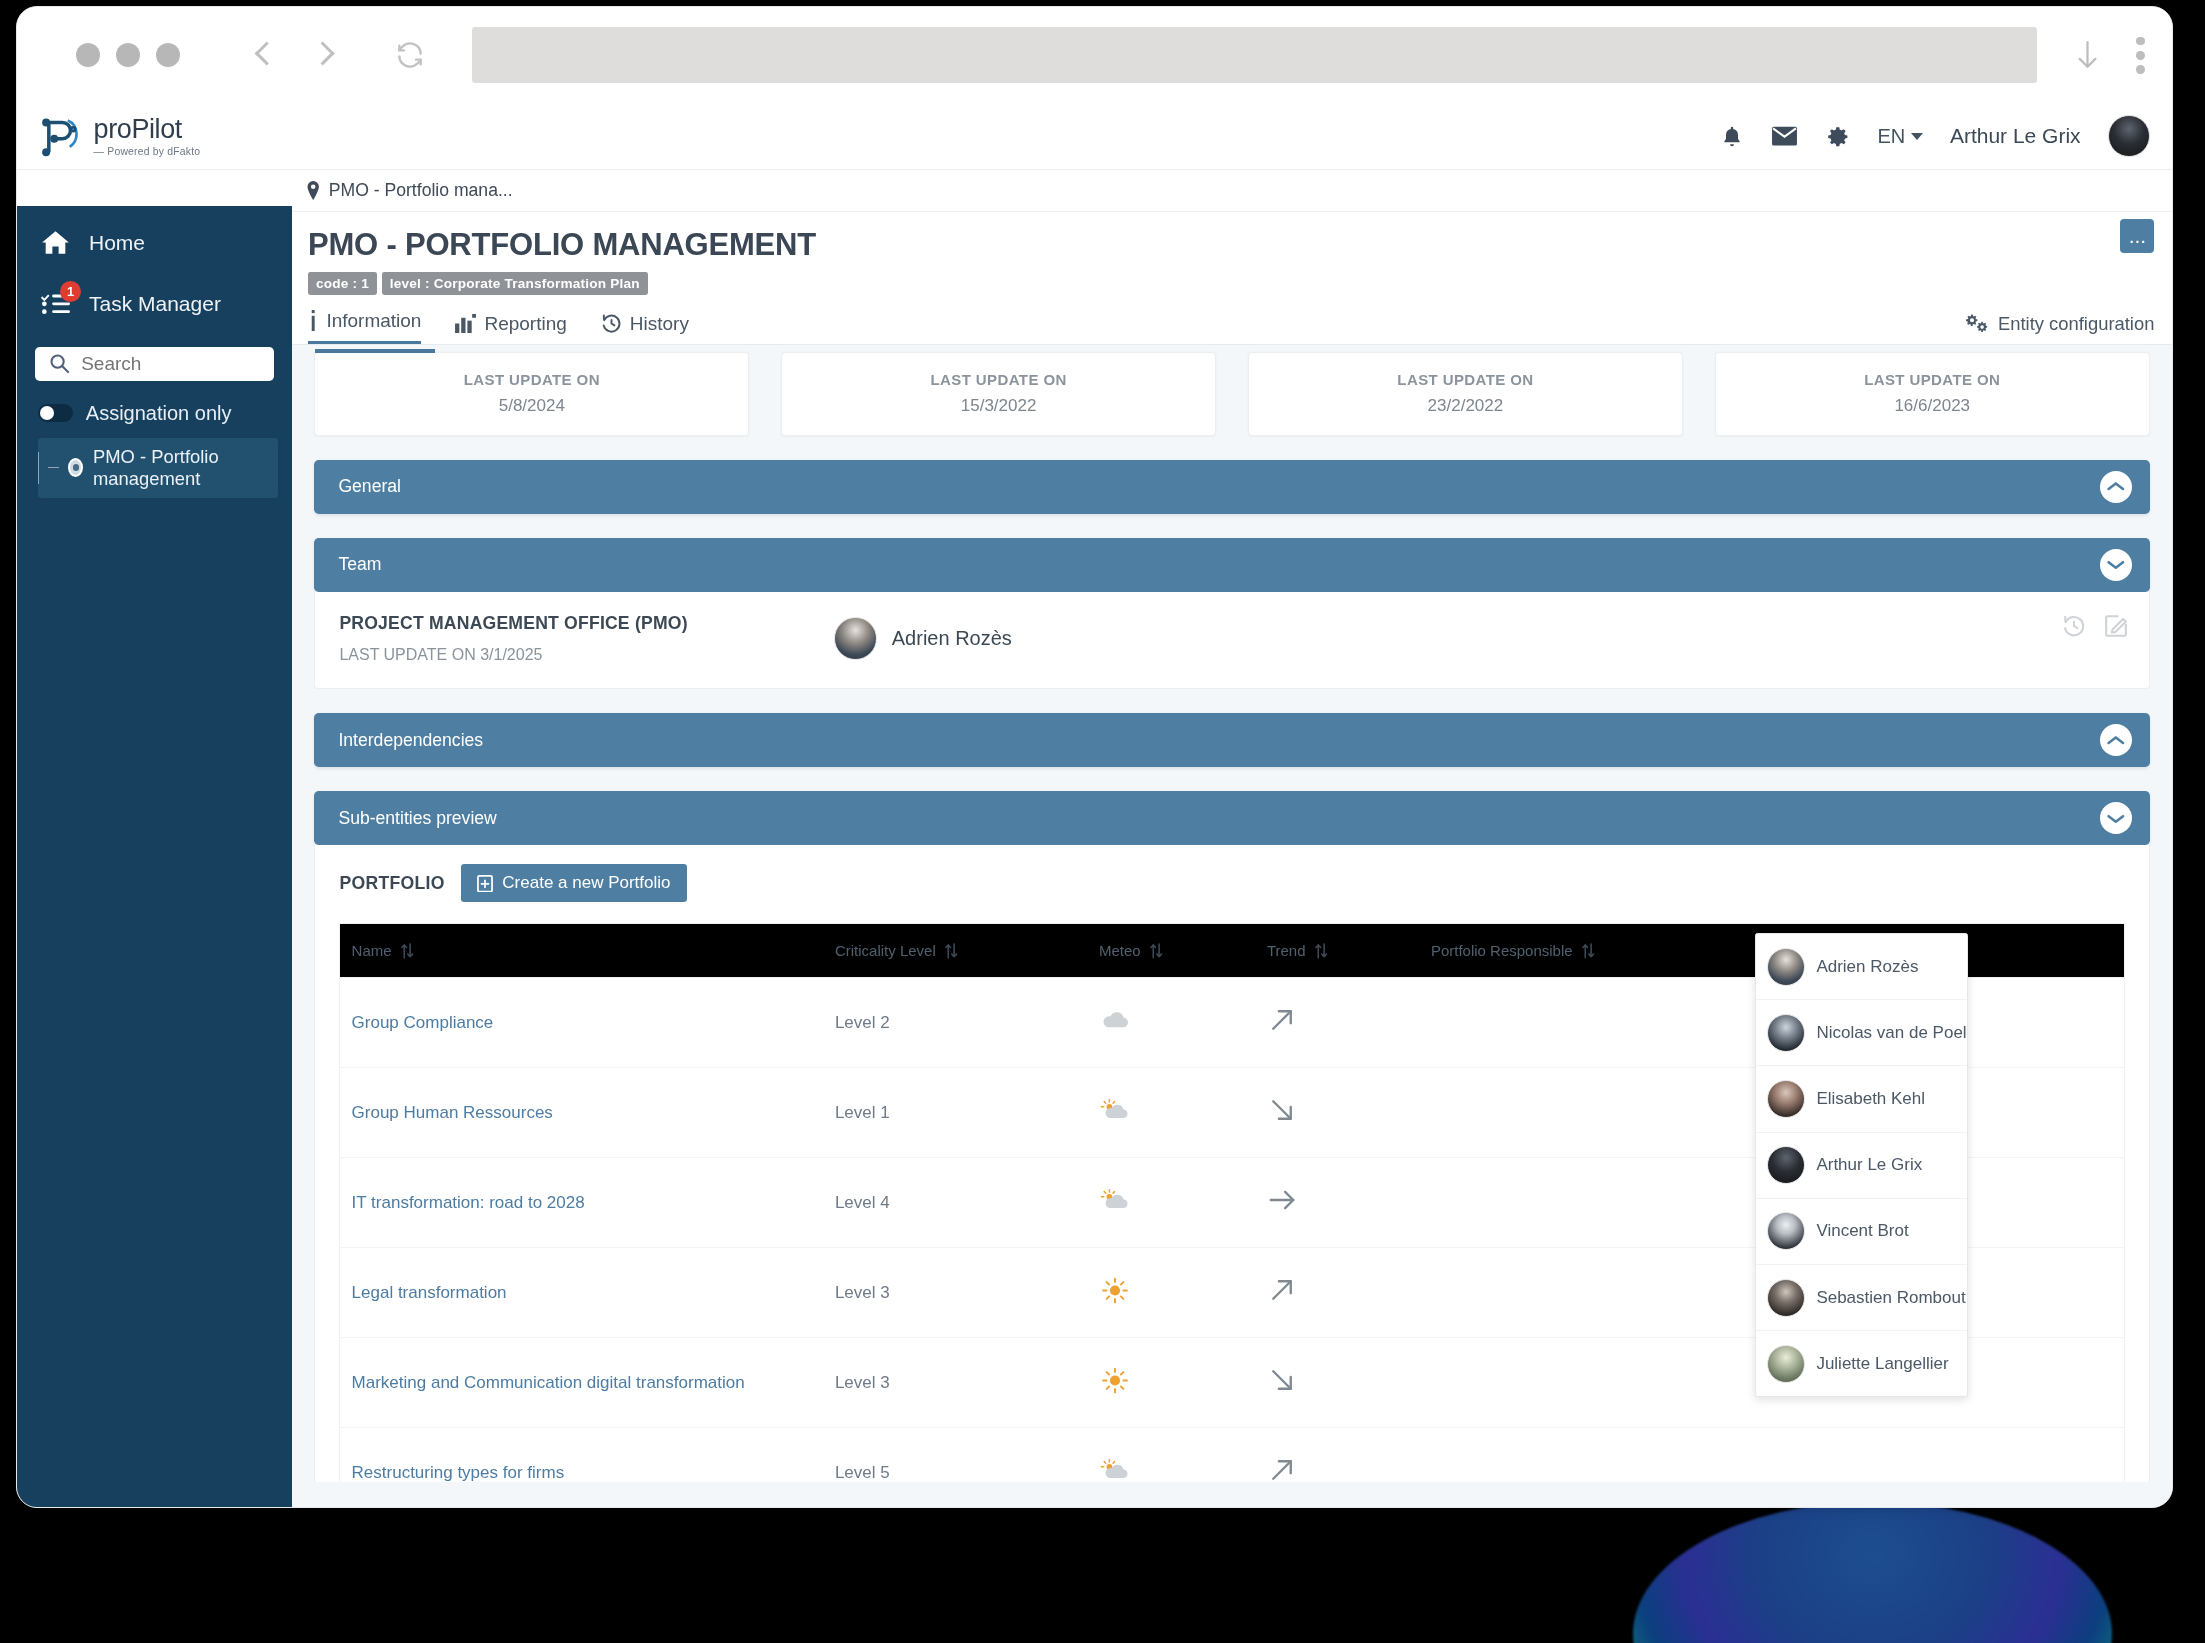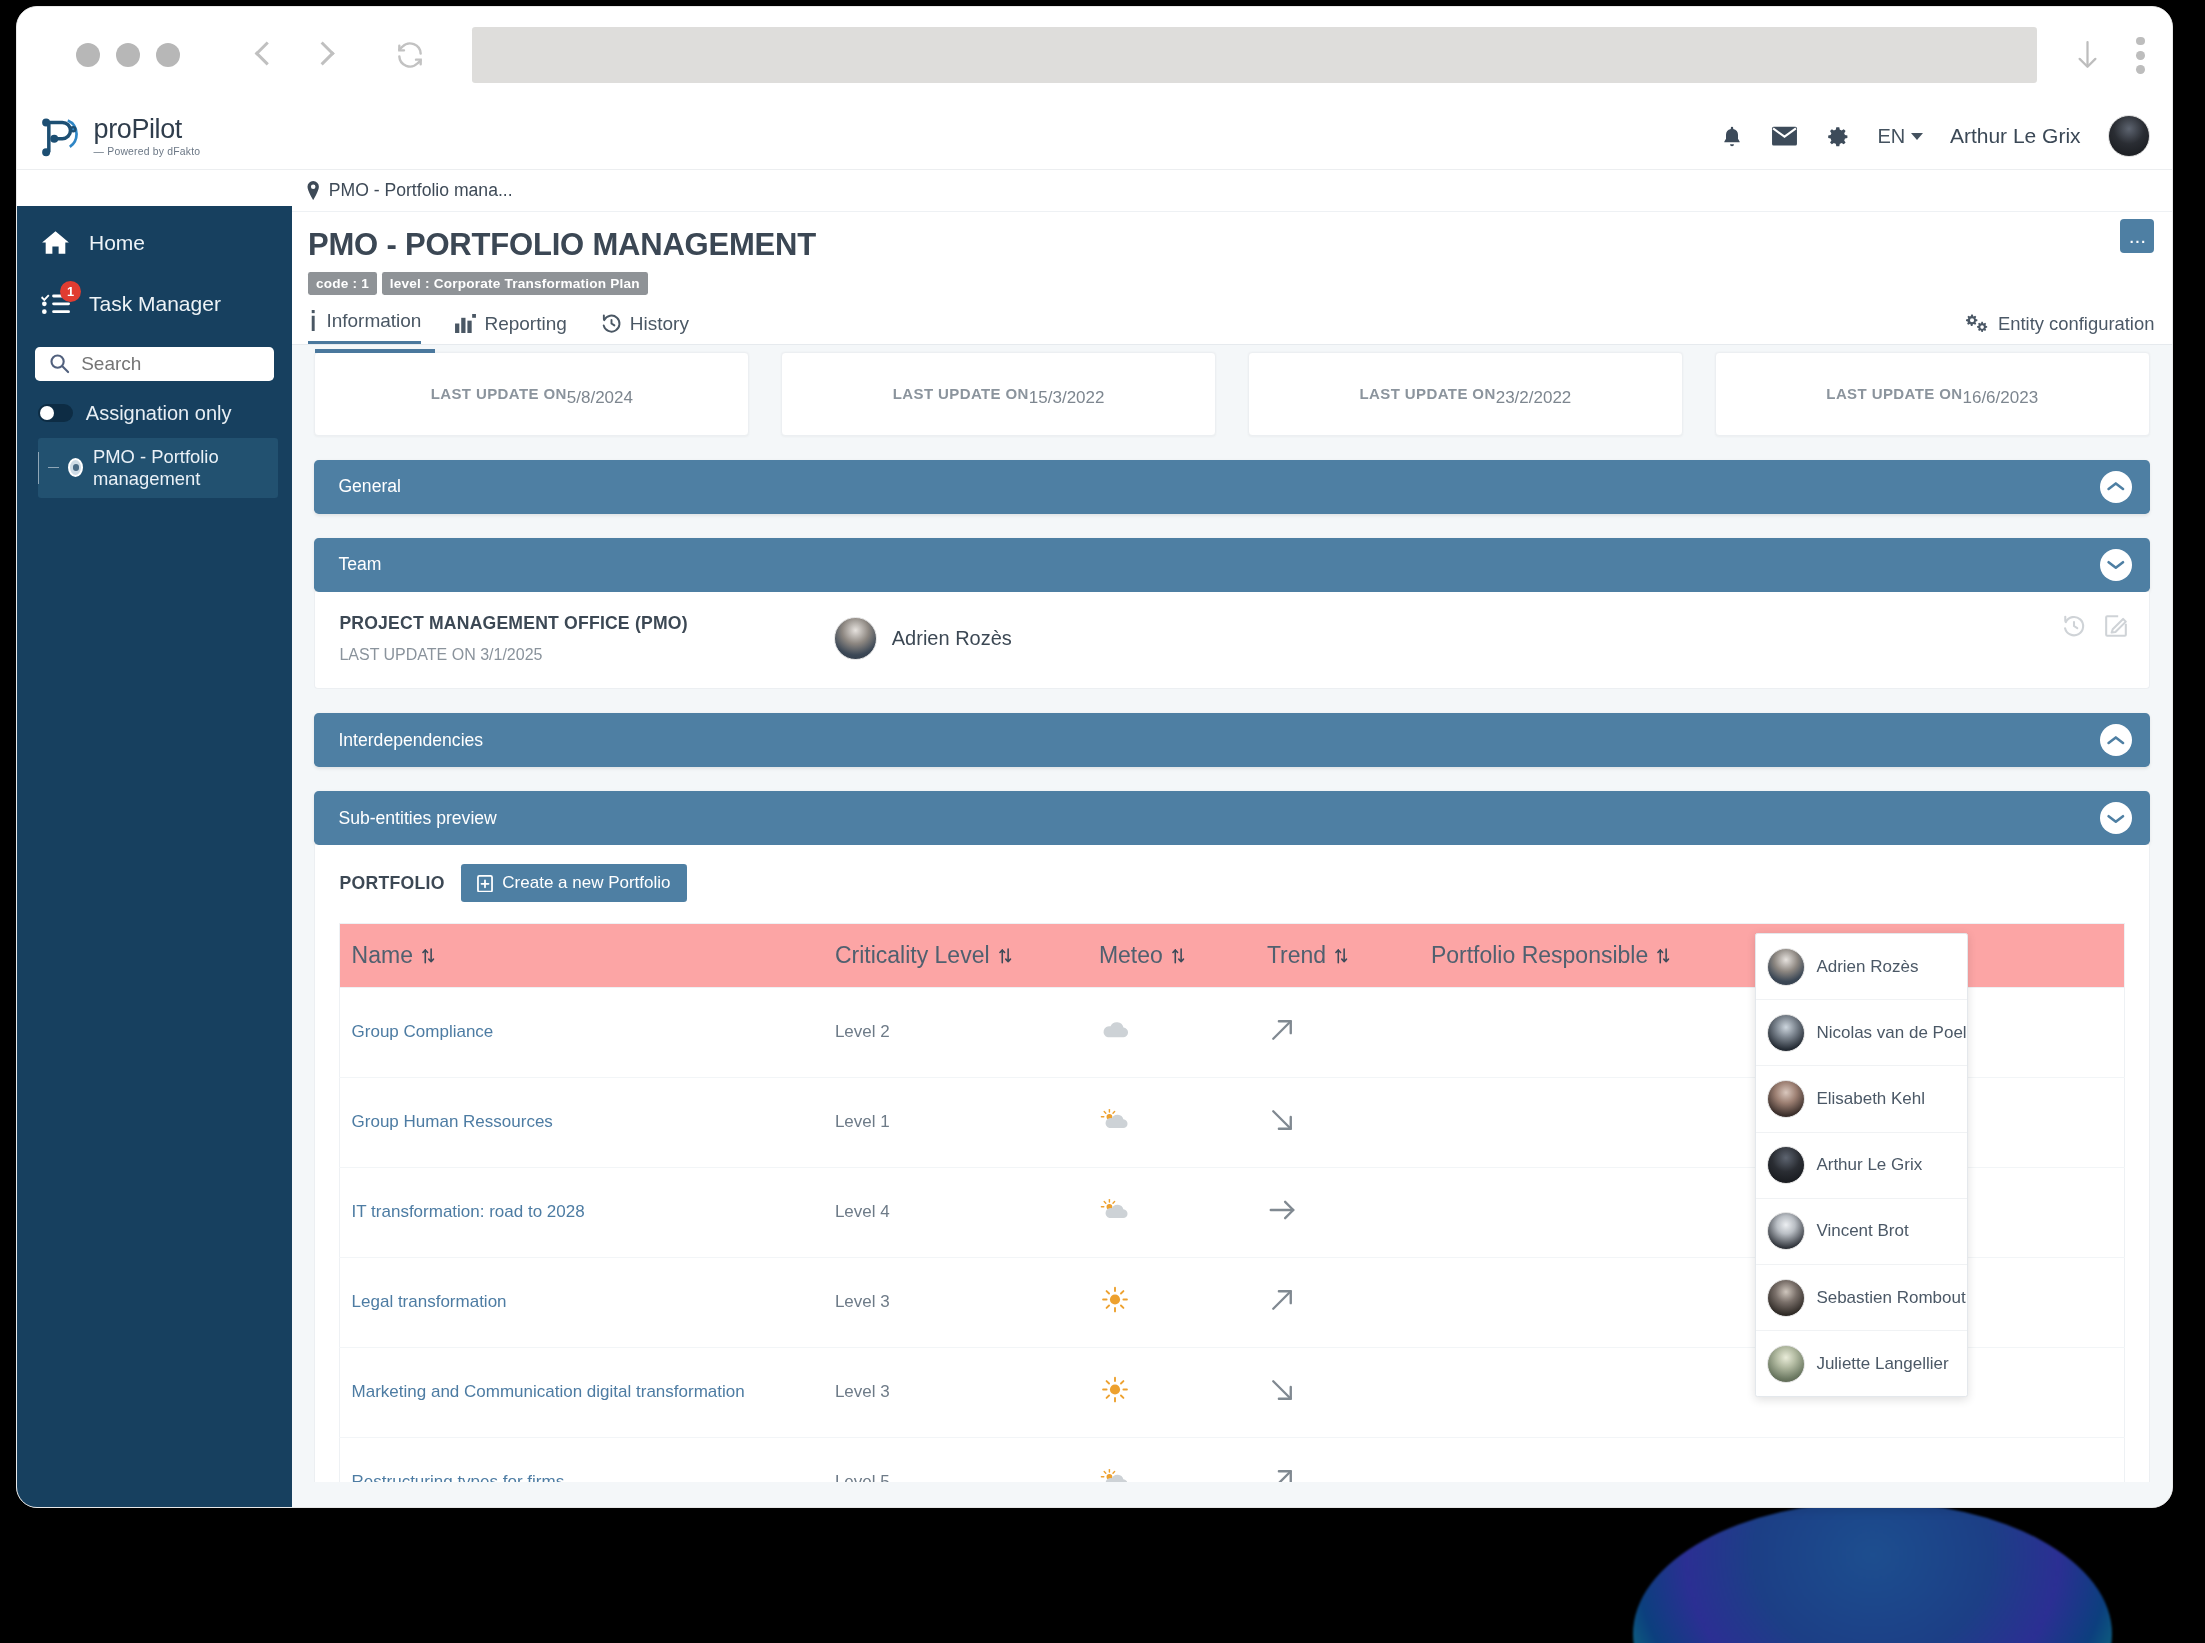--- a/index.html
+++ b/index.html
@@ -180,21 +180,21 @@
   }
   #tab-underline { height: 0.8px; background: #e6eaee; }
 
   
   #content { padding: 0 22.4px; height: calc(100% - 42px - 160px); overflow: hidden; }
 
   #update-cards { display: flex; gap: 32px; padding-top: 6.4px; }
   .u-card {
     flex: 1; background: #fff; border: 0.8px solid #eceff2;
     border-radius: 4px; height: 84px;
-    display: flex; flex-direction: row; align-items: center; justify-content: center;
+    display: flex; flex-direction: column; align-items: center; justify-content: center;
     position: relative; box-shadow: 0 0.8px 2.4px rgba(0,0,0,.04);
   }
   .u-card.first::before {
     content:""; position: absolute; left: 0; top: -3.2px; width: 120px; height: 4px; background:#4a789d;
   }
   .u-label { font-size: 15px; color: #8b949d; letter-spacing: 0.4px; font-weight: bold; }
   .u-date { font-size: 17px; color: #7d868f; margin-top: 8px; }
 
   .section-head {
     margin-top: 24px; height: 54px;
@@ -238,22 +238,22 @@
   #portfolio-label { font-size: 17.6px; color: #3c4854; font-weight: bold; letter-spacing: 0.3px; }
   #create-btn {
     background: #4e7fa3; color: #fff; border: none; border-radius: 3.2px;
     height: 38px; padding: 0 16px; font-size: 17px;
     display: flex; align-items: center; gap: 9.6px;
     font-family: "Liberation Sans", sans-serif; cursor: pointer;
   }
 
   #ptable { width: 100%; border-collapse: collapse; margin-top: 21px; border: 0.8px solid #eef1f4; }
   #ptable th {
-    background: #fca5a5; text-align: left;
-    font-size: 23px; color: #50606f; font-weight: normal;
+    background: #000000; text-align: left;
+    font-size: 15px; color: #50606f; font-weight: normal;
     padding: 17.6px 0 17.6px 0; border-bottom: 0.8px solid #eef1f4;
   }
   #ptable th .thwrap { display: flex; align-items: center; gap: 8px; }
   #ptable td {
     font-size: 17px; padding: 27px 0; border-bottom: 0.8px solid #f2f5f7;
     color: #6e7b88; vertical-align: middle;
   }
   #ptable td.name a { color: #4d7ca3; text-decoration: none; }
   .col-name { width: 495px; padding-left: 11.2px !important; }
   .col-crit { width: 264px; }

